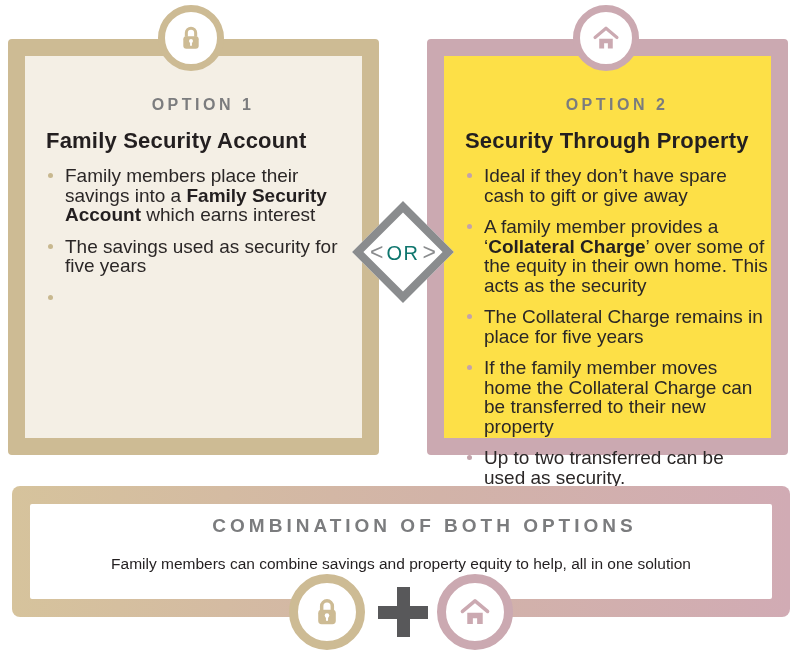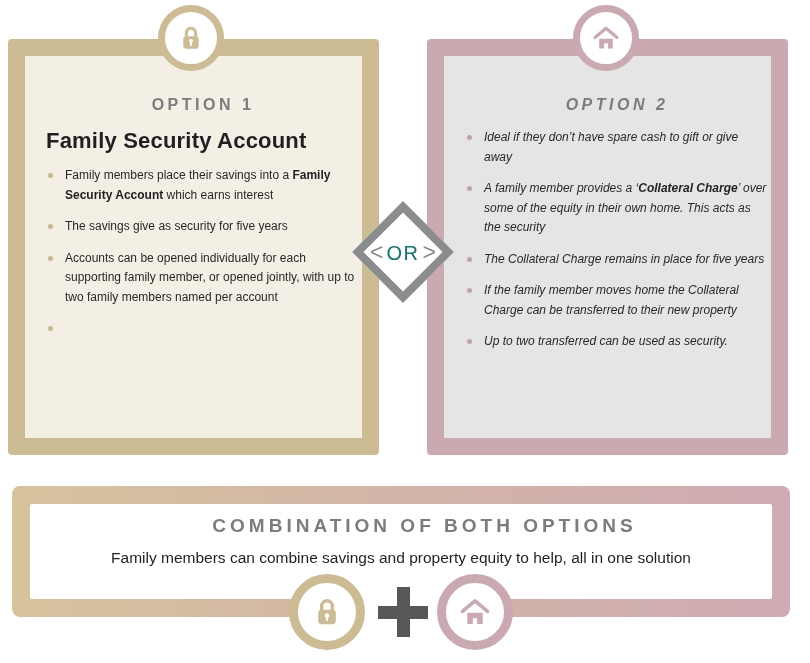--- a/index.html
+++ b/index.html
@@ -6,34 +6,34 @@
   body{
     width:810px;height:663px;position:relative;overflow:hidden;
     font-family:"Liberation Sans","DejaVu Sans",sans-serif;
     -webkit-font-smoothing:antialiased;
   }
   .stage{position:absolute;inset:0;}
 
   
   .panel{position:absolute;top:39px;height:416px;box-sizing:border-box;border-radius:4px;}
   .panel-left{left:8px;width:371px;border:17px solid #cdbb94;background:#f4efe5;}
-  .panel-right{left:427px;width:361px;border:17px solid #cba9b1;background:#e5e5e5;font-style:italic;}
+  .panel-right{left:427px;width:361px;border:17px solid #cba9b1;background:#fde047;}
   .panel-content{padding:40px 2px 0 21px;}
   .eyebrow{
     text-align:center;color:#7b7c7e;font-size:16px;font-weight:600;
     letter-spacing:3.5px;margin:0 0 14px 0;
   }
   .panel-title{
     margin:0 0 12px 0;color:#231f20;font-size:22px;font-weight:700;
     letter-spacing:0.2px;
   }
   ul.bullets{list-style:none;margin:0;padding:0;}
   ul.bullets li{
     position:relative;padding-left:19px;margin-bottom:12px;
-    font-size:12px;line-height:19.5px;color:#2b2727;
+    font-size:19px;line-height:19.5px;color:#2b2727;
   }
   ul.bullets li .dot{
     position:absolute;left:2px;top:7px;width:5px;height:5px;border-radius:50%;
   }
   .panel-left  ul.bullets li .dot{background:#c8b88f;}
   .panel-right ul.bullets li .dot{background:#c3a3ab;}
   ul.bullets .b{font-weight:700;color:#231f20;}
 
   
   .badge{
@@ -75,21 +75,21 @@
   }
   .combo-inner{
     position:absolute;left:18px;right:18px;top:18px;bottom:18px;
     background:#ffffff;border-radius:2px;text-align:center;
   }
   .combo-heading{
     margin:11px 0 3px 0;color:#7b7c7e;font-size:19px;font-weight:600;
     letter-spacing:4px;
     padding-left:47px;
   }
-  .combo-subtext{margin:12px;color:#231f20;font-size:15.5px;}
+  .combo-subtext{margin:18px;color:#231f20;font-size:15.5px;}
   .combo-strip-mask{
     position:absolute;left:330px;top:598px;width:146px;height:20px;
     background:#ffffff;z-index:4;
   }
 
   
   .plus{position:absolute;left:378px;top:587px;width:50px;height:50px;z-index:6;}
   .plus .h{position:absolute;left:0;top:18.5px;width:50px;height:13px;background:#58585a;}
   .plus .v{position:absolute;left:18.5px;top:0;width:13px;height:50px;background:#58585a;}
 </style>
@@ -99,32 +99,32 @@
 <div class="stage">
 
   <section class="panel panel-left">
     <div class="panel-content">
       <div class="eyebrow">OPTION 1</div>
       <h2 class="panel-title">Family Security Account</h2>
       <ul class="bullets">
 
           <li><span class="dot"></span><span><span>Family members place their savings into a </span><span class="b">Family Security Account</span><span> which earns interest</span></span></li>
 
-          <li><span class="dot"></span><span><span>The savings give as security for five years</span></span></li>
+          <li><span class="dot"></span><span><span>The savings used as security for five years</span></span></li>
 
-          <li><span class="dot"></span><span><span>Accounts can be opened individually for each supporting family member, or opened jointly, with up to two family members named per account</span></span></li>
 
           <li><span class="dot"></span></li>
         </ul>
     </div>
   </section>
 
   <section class="panel panel-right">
     <div class="panel-content">
       <div class="eyebrow">OPTION 2</div>
+      <h2 class="panel-title">Security Through Property</h2>
       <ul class="bullets">
 
           <li><span class="dot"></span><span><span>Ideal if they don’t have spare cash to gift or give away</span></span></li>
 
           <li><span class="dot"></span><span><span>A family member provides a ‘</span><span class="b">Collateral Charge</span><span>’ over some of the equity in their own home. This acts as the security</span></span></li>
 
           <li><span class="dot"></span><span><span>The Collateral Charge remains in place for five years</span></span></li>
 
           <li><span class="dot"></span><span><span>If the family member moves home the Collateral Charge can be transferred to their new property</span></span></li>
 

